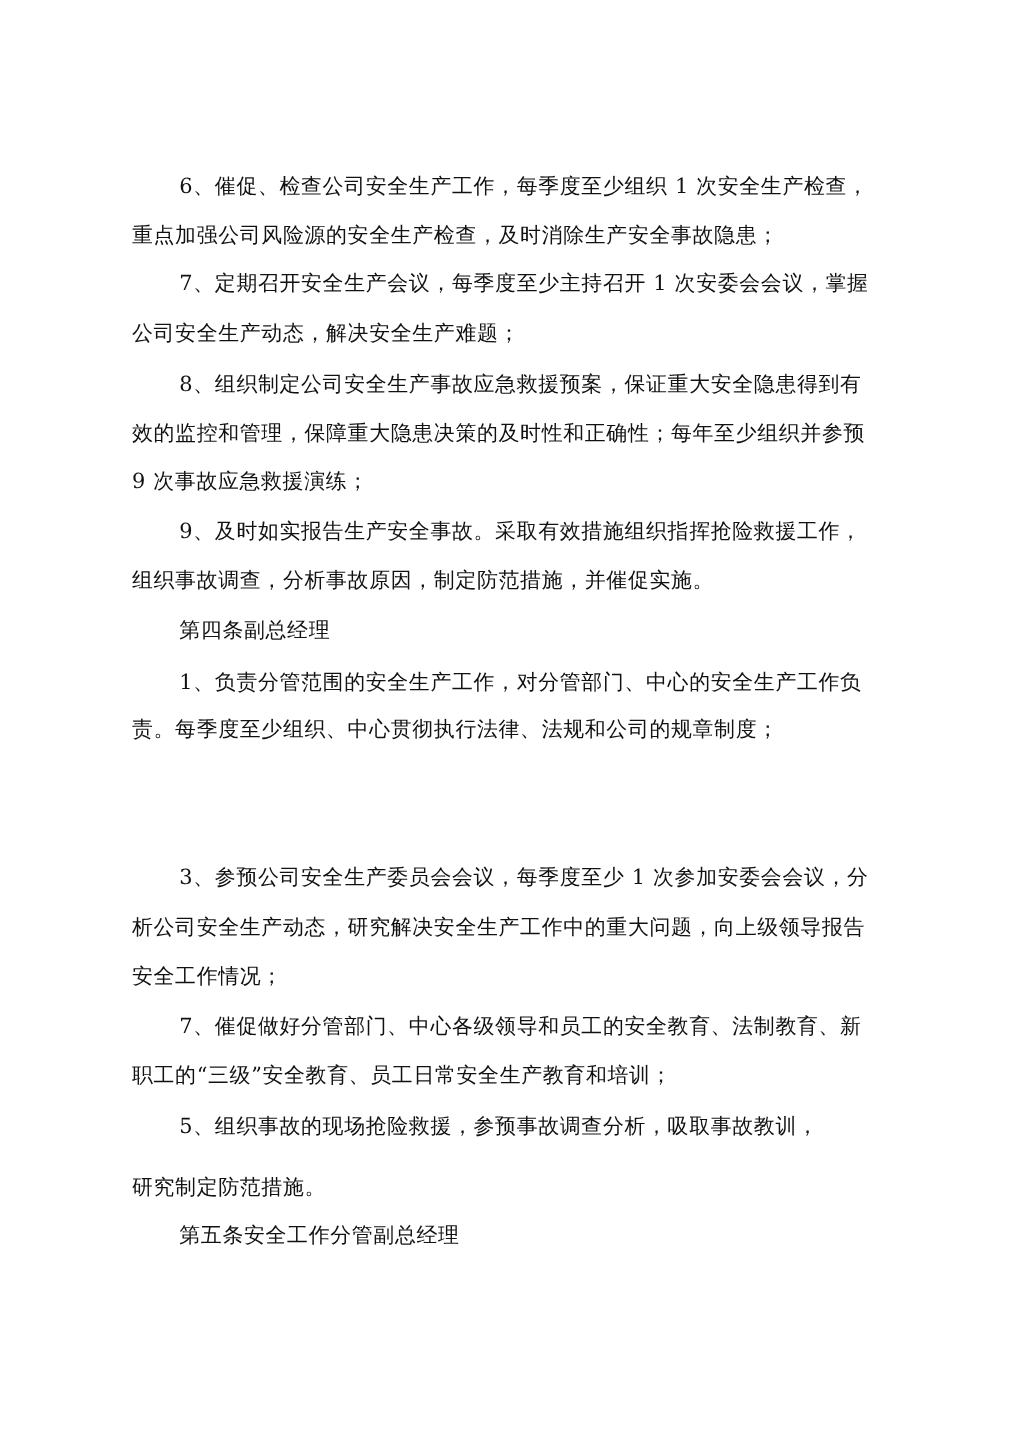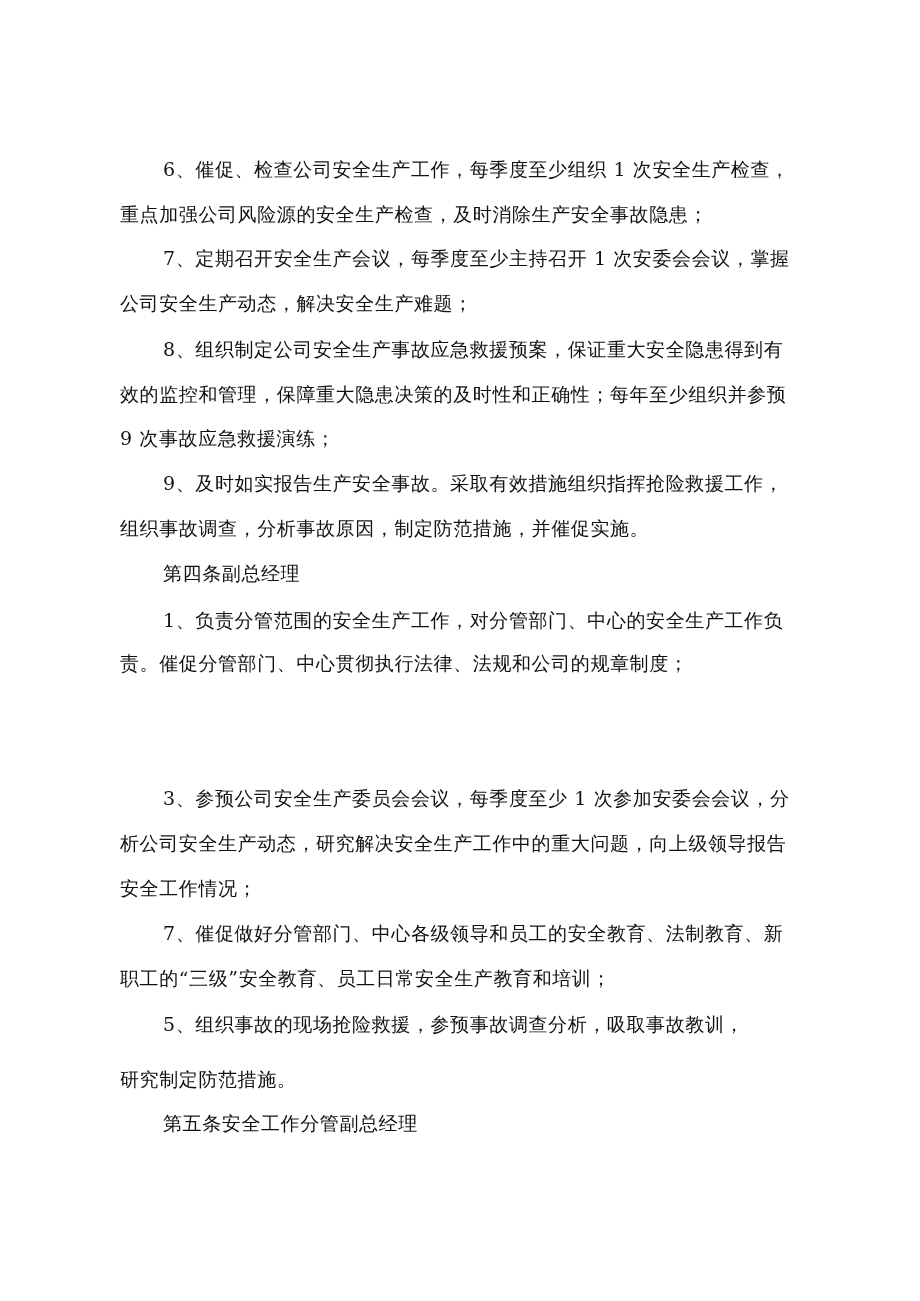--- a/index.html
+++ b/index.html
@@ -25,21 +25,21 @@
   <div class="line" style="top:201px">重点加强公司风险源的安全生产检查，及时消除生产安全事故隐患；</div>
   <div class="line indent" style="top:245px">7、定期召开安全生产会议，每季度至少主持召开 1 次安委会会议，掌握</div>
   <div class="line" style="top:290px">公司安全生产动态，解决安全生产难题；</div>
   <div class="line indent" style="top:336px">8、组织制定公司安全生产事故应急救援预案，保证重大安全隐患得到有</div>
   <div class="line" style="top:381px">效的监控和管理，保障重大隐患决策的及时性和正确性；每年至少组织并参预</div>
   <div class="line" style="top:425px">9 次事故应急救援演练；</div>
   <div class="line indent" style="top:470px">9、及时如实报告生产安全事故。采取有效措施组织指挥抢险救援工作，</div>
   <div class="line" style="top:515px">组织事故调查，分析事故原因，制定防范措施，并催促实施。</div>
   <div class="line indent" style="top:560px">第四条副总经理</div>
   <div class="line indent" style="top:607px">1、负责分管范围的安全生产工作，对分管部门、中心的安全生产工作负</div>
-  <div class="line" style="top:650px">责。催促分管部门、中心贯彻执行法律、法规和公司的规章制度；</div>
+  <div class="line" style="top:650px">责。每季度至少组织、中心贯彻执行法律、法规和公司的规章制度；</div>
   <div class="line indent" style="top:785px">3、参预公司安全生产委员会会议，每季度至少 1 次参加安委会会议，分</div>
   <div class="line" style="top:830px">析公司安全生产动态，研究解决安全生产工作中的重大问题，向上级领导报告</div>
   <div class="line" style="top:875px">安全工作情况；</div>
   <div class="line indent" style="top:920px">7、催促做好分管部门、中心各级领导和员工的安全教育、法制教育、新</div>
   <div class="line" style="top:965px">职工的“三级”安全教育、员工日常安全生产教育和培训；</div>
   <div class="line indent" style="top:1011px">5、组织事故的现场抢险救援，参预事故调查分析，吸取事故教训，</div>
   <div class="line" style="top:1066px">研究制定防范措施。</div>
   <div class="line indent" style="top:1110px">第五条安全工作分管副总经理</div>
 </div>
 

